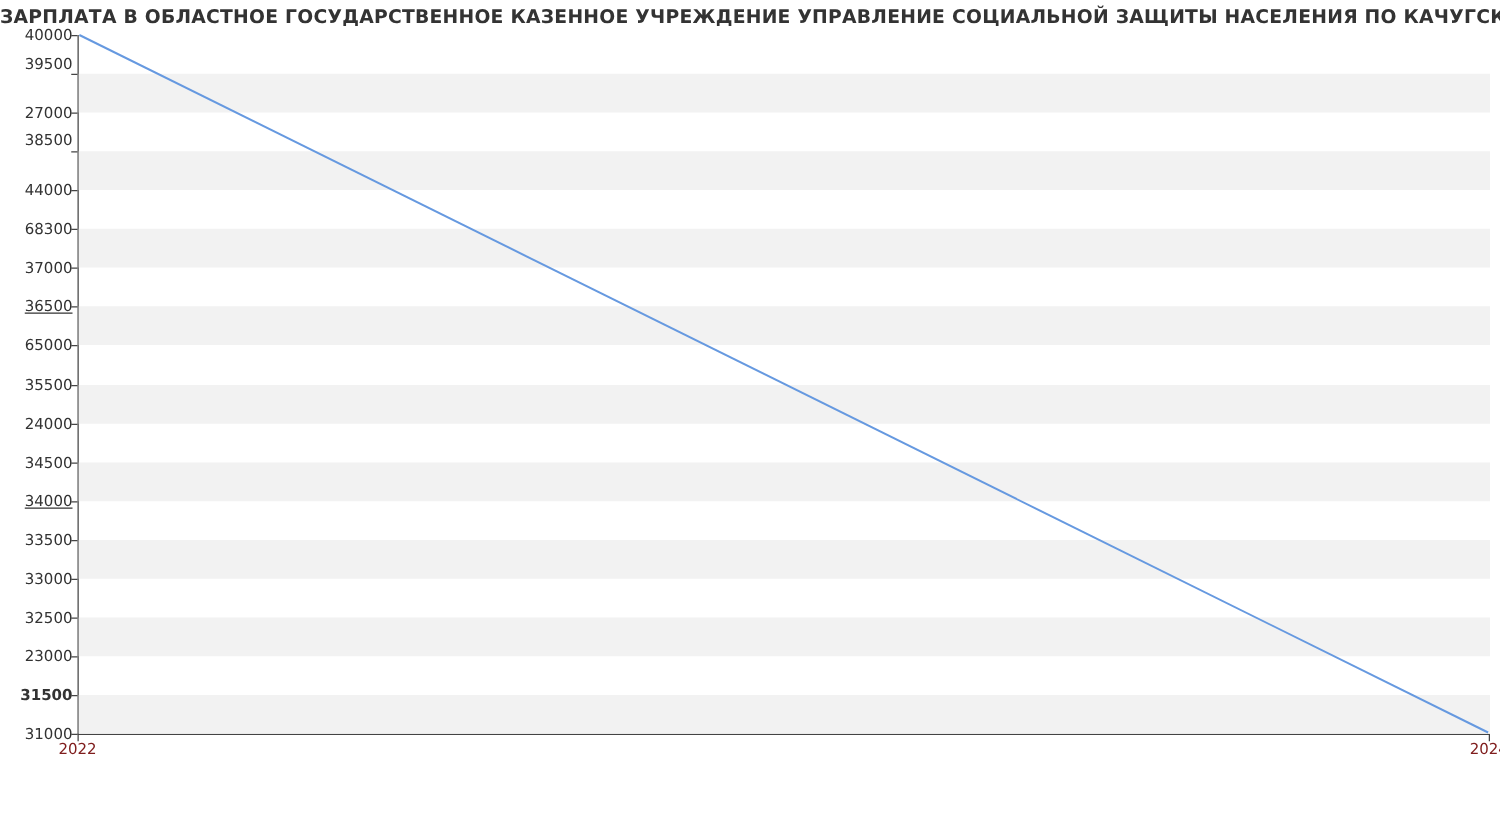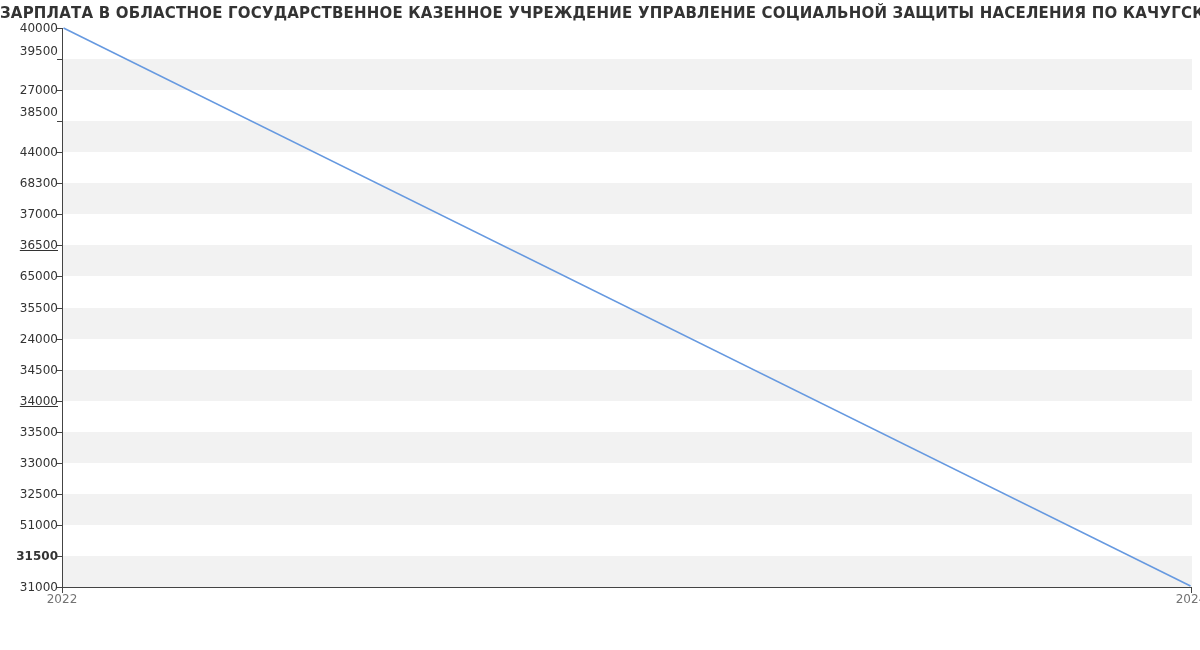--- a/index.html
+++ b/index.html
@@ -57,21 +57,21 @@
     left: 57px;
     width: 5px;
     height: 1px;
     background: #444;
   }
   .x-tick-label {
     position: absolute;
     top: 592px;
     font-size: 12px;
     transform: translateX(-50%);
-    color: #737373;
+    color: #7f1d1d;
   }
   .x-tick-mark {
     position: absolute;
     top: 588px;
     width: 1px;
     height: 5px;
     background: #444;
   }
   svg.line-layer {
     position: absolute;
@@ -107,21 +107,21 @@
     <svg class="line-layer" id="line-layer" viewBox="0 0 1130 560">
         <path d="M0,0 L1129,559" class="series-line" stroke="#6699e0"></path>
       </svg>
   </div>
 
   <div id="y-ticks">
       <div class="y-tick-label" style="top: 587px;">31000</div>
       <div class="y-tick-mark" style="top: 587px;"></div>
       <div class="y-tick-label" style="top: 555.944px; font-weight: bold;">31500</div>
       <div class="y-tick-mark" style="top: 555.944px;"></div>
-      <div class="y-tick-label" style="top: 524.889px;">51000</div>
+      <div class="y-tick-label" style="top: 524.889px;">23000</div>
       <div class="y-tick-mark" style="top: 524.889px;"></div>
       <div class="y-tick-label" style="top: 493.833px;">32500</div>
       <div class="y-tick-mark" style="top: 493.833px;"></div>
       <div class="y-tick-label" style="top: 462.778px;">33000</div>
       <div class="y-tick-mark" style="top: 462.778px;"></div>
       <div class="y-tick-label" style="top: 431.722px; text-align: right;">33500</div>
       <div class="y-tick-mark" style="top: 431.722px;"></div>
       <div class="y-tick-label" style="top: 400.667px; text-decoration: underline;">34000</div>
       <div class="y-tick-mark" style="top: 400.667px;"></div>
       <div class="y-tick-label" style="top: 369.611px;">34500</div>

